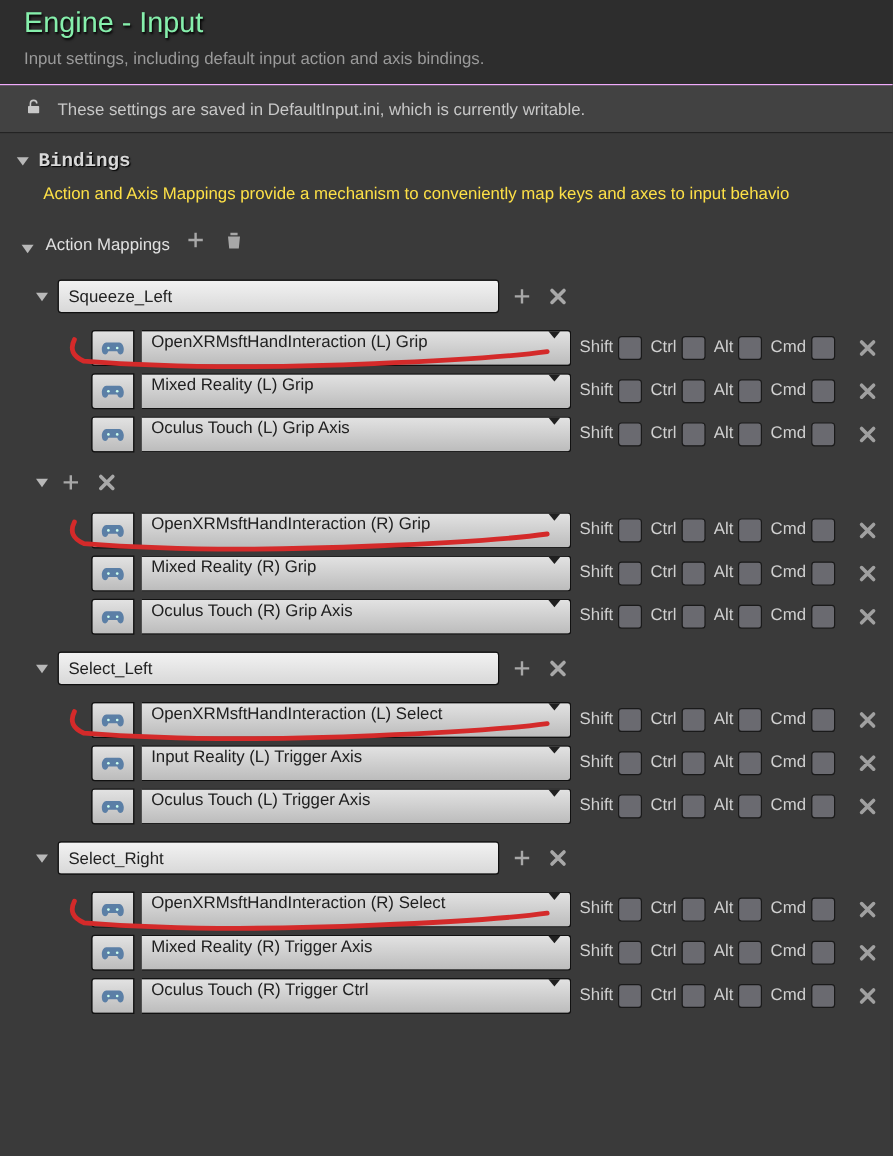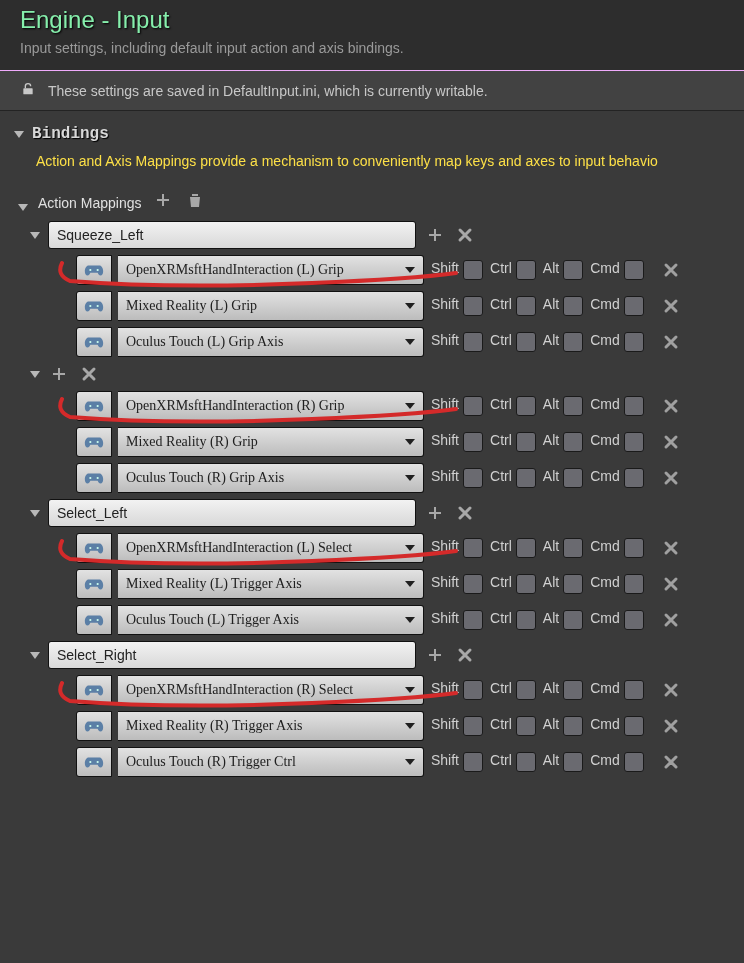--- a/index.html
+++ b/index.html
@@ -18,26 +18,26 @@
 .section-desc { padding: 4px 20px 8px 36px; color: #fde047; white-space: nowrap; overflow: hidden; }
 
 .mappings-hdr { display: flex; align-items: flex-end; gap: 10px; padding: 12px 16px 8px 18px; }
 .mappings-label { color: #e0e0e0; }
 
 .tri { width: 0; height: 0; border-left: 5px solid transparent; border-right: 5px solid transparent; border-top: 7px solid #b8b8b8; cursor: pointer; display: inline-block; }
 
 .icon-btn { width: 22px; height: 22px; display: inline-flex; align-items: center; justify-content: center; color: #a8a8a8; cursor: pointer; font-size: 16px; }
 
 .action-group { margin: 2px 0 0 30px; }
-.action-row { display: flex; align-items: center; gap: 8px; margin: 2px 0; }
+.action-row { display: flex; align-items: center; gap: 8px; margin: 14px 0; }
 .action-name { width: 368px; height: 28px; background: linear-gradient(#f2f2f2,#d8d8d8); border: 1px solid #111; border-radius: 3px; color: #222; padding: 4px 8px; font-size: 14px; }
 
 .binding-row { display: flex; align-items: center; gap: 6px; margin: 6px 0 6px 46px; position: relative; }
 .ctrl-icon { width: 36px; height: 30px; background: linear-gradient(180deg,#e2e2e2,#bcbcbc); border: 1px solid #111; border-radius: 3px 0 0 3px; display: flex; align-items: center; justify-content: center; }
-.key-select { width: 306px; height: 30px; background: linear-gradient(180deg,#e2e2e2,#bcbcbc); border: 1px solid #111; border-left: none; border-radius: 0 3px 3px 0; display: flex; align-items: center; justify-content: space-between; padding: 0 8px; color: #202020; cursor: pointer; font-family: Liberation Serif, serif; }
+.key-select { width: 358px; height: 30px; background: linear-gradient(180deg,#e2e2e2,#bcbcbc); border: 1px solid #111; border-left: none; border-radius: 0 3px 3px 0; display: flex; align-items: flex-start; justify-content: space-between; padding: 0 8px; color: #202020; cursor: pointer; }
 .drop-arrow { width: 0; height: 0; border-left: 5px solid transparent; border-right: 5px solid transparent; border-top: 6px solid #202020; }
 
 .mod { display: flex; align-items: flex-start; gap: 4px; margin-left: 1px; color: #d0d0d0; }
 .chk { width: 20px; height: 20px; background: #6a6a70; border: 1px solid #1a1a1a; border-radius: 3px; cursor: pointer; }
 
 .del { margin-left: 10px; color: #a0a0a0; font-size: 18px; cursor: pointer; }
 
 .gamepad-svg { width: 22px; height: 18px; }
 
 .highlight { position: absolute; left: -24px; bottom: -6px; width: 410px; height: 32px; pointer-events: none; }
@@ -383,21 +383,21 @@
       <div class="binding-row">
 
       <div class="ctrl-icon">
           <svg class="gamepad-svg" viewBox="0 0 24 18">
             <path d="M6 4h12c2 0 4 3 4 6s-1 5-3 5c-1.5 0-2-1-3-3H8c-1 2-1.5 3-3 3-2 0-3-2-3-5s2-6 4-6z" fill="#5b7fa6"></path>
             <circle cx="8" cy="9" r="1.2" fill="#cfe"></circle>
             <circle cx="16" cy="9" r="1.2" fill="#cfe"></circle>
           </svg>
         </div>
       <div class="key-select">
-        <span>Mixed Reality (L) Trigger Axis</span>
+        <span>Input Reality (L) Trigger Axis</span>
         <span class="drop-arrow"></span>
       </div>
       <span class="mod">
           <span>Shift</span>
           <span class="chk"></span>
         </span>
       <span class="mod">
           <span>Ctrl</span>
           <span class="chk"></span>
         </span>

